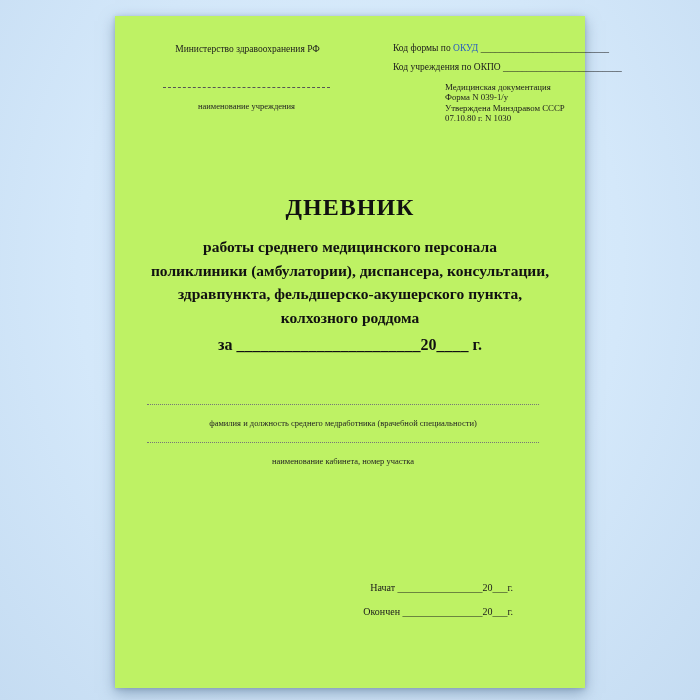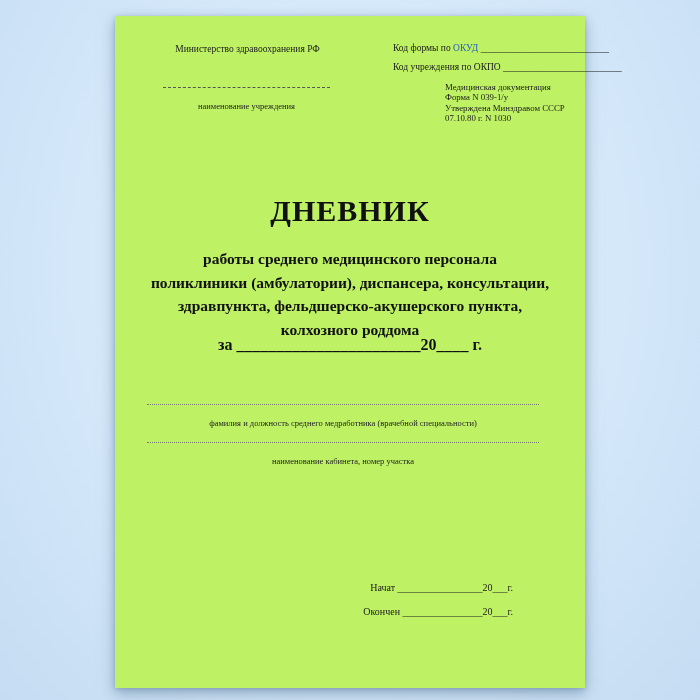--- a/index.html
+++ b/index.html
@@ -30,28 +30,27 @@
   .rule { height: 0; }
   .rule.dashed { border-top: 1px dashed #555; }
   .rule.dotted { border-top: 1px dotted #777; }
   .caption { font-size: 8.5px; margin-top: 13px; color: #232323; white-space: nowrap; }
   .docinfo {
     position: absolute; top: 66px; left: 330px;
     font-size: 8.8px; line-height: 10.4px; white-space: nowrap;
   }
   .title {
     position: absolute; top: 178px; left: 0; width: 100%;
-    text-align: center; font-size: 30px; font-weight: bold; letter-spacing: 1px;
+    text-align: center; font-size: 24px; font-weight: bold; letter-spacing: 1px;
     color: #111;
   }
   .subtitle {
     position: absolute; top: 219px; left: 0; width: 100%;
     text-align: center; font-size: 15.5px; font-weight: bold; line-height: 23.5px;
     color: #111;
-    margin-top: 12px;
   }
   .subtitle span { display: block; }
   .za {
     position: absolute; top: 320px; left: 0; width: 100%;
     text-align: center; font-size: 16px; font-weight: bold; white-space: nowrap;
     color: #111;
   }
   .field { position: absolute; left: 32px; width: 392px; text-align: center; }
   .f1 { top: 388px; }
   .f2 { top: 426px; }

